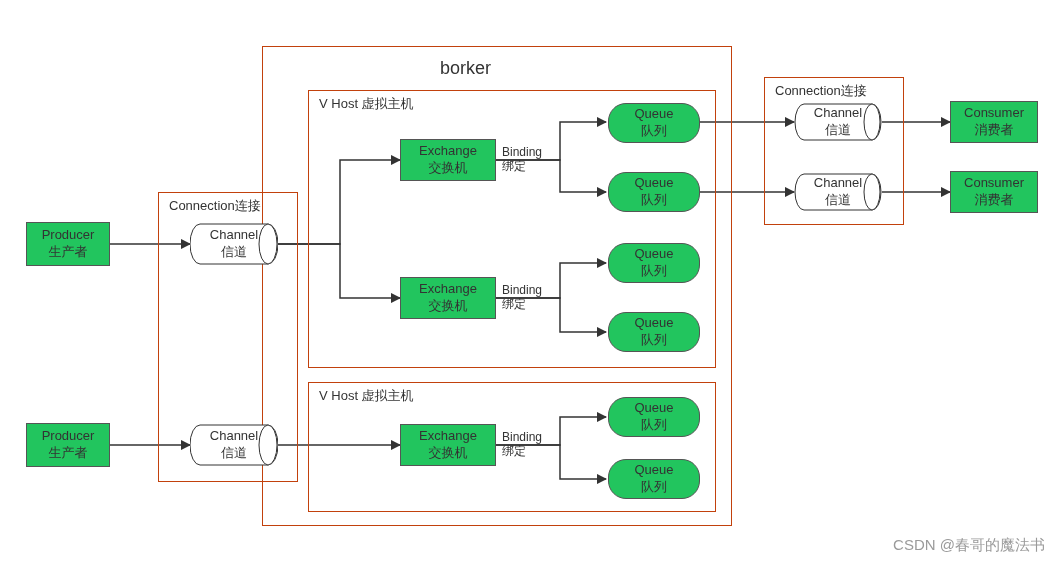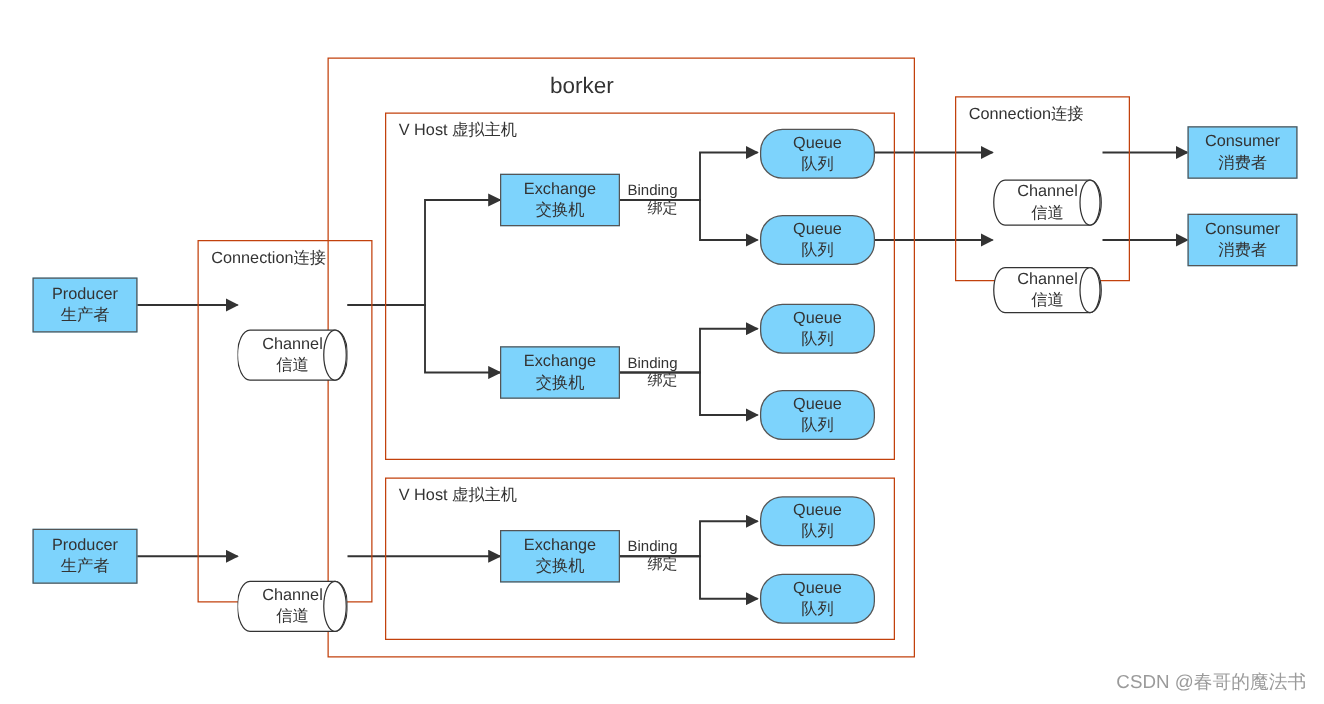--- a/index.html
+++ b/index.html
@@ -8,21 +8,21 @@
       background: #fff;
       width: 1059px;
       height: 563px;
       position: relative;
       font-size: 13px;
       color: #333;
     }
     .box {
       position: absolute;
       border: 1px solid #555;
-      background: #7dd3fc;
+      background: #22c55e;
       display: flex;
       flex-direction: column;
       align-items: center;
       justify-content: center;
       text-align: center;
       line-height: 1.3;
     }
     .titled-box {
       position: absolute;
       border: 1px solid #c2410c;
@@ -34,31 +34,30 @@
       font-size: 13px;
     }
     .cylinder {
       position: absolute;
       display: flex;
       flex-direction: column;
       align-items: center;
       justify-content: center;
       text-align: center;
       line-height: 1.3;
-      margin-top: 40px;
     }
     .cylinder svg { position: absolute; left:0; top:0; width:100%; height:100%; }
     .cylinder .label { position: relative; z-index: 2; }
     .rounded {
       border-radius: 18px;
     }
     .edge-label {
       position: absolute;
       font-size: 12px;
-      text-align: right;
+      text-align: left;
       line-height: 1.2;
       background: transparent;
     }
     .watermark {
       position: absolute;
       right: 14px;
       bottom: 8px;
       color: rgba(120,120,120,0.75);
       font-size: 15px;
       margin-left: 12px;

